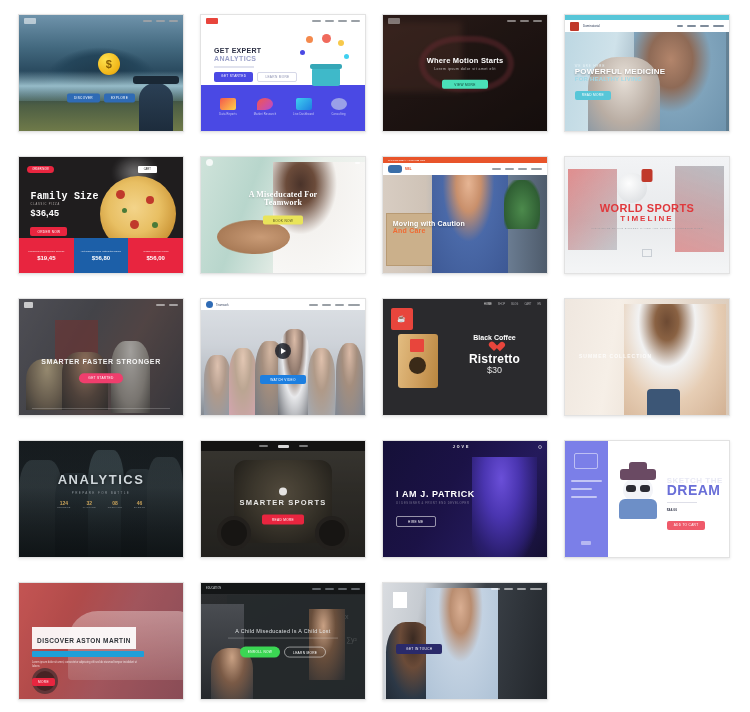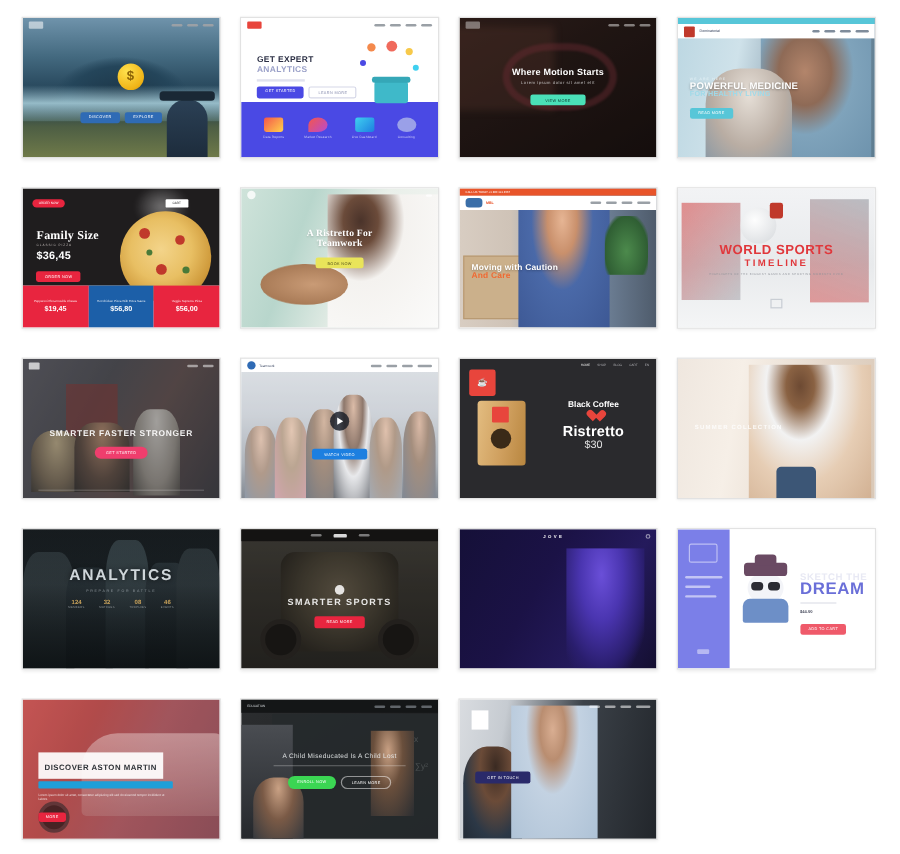--- a/index.html
+++ b/index.html
@@ -346,21 +346,21 @@
       <div class="pizza">
         <div class="topping" style="left:16px;top:14px;width:9px;height:9px;background:#c0392b"></div>
         <div class="topping" style="left:46px;top:20px;width:8px;height:8px;background:#c0392b"></div>
         <div class="topping" style="left:30px;top:44px;width:9px;height:9px;background:#c0392b"></div>
         <div class="topping" style="left:52px;top:46px;width:6px;height:6px;background:#4a7a38"></div>
         <div class="topping" style="left:22px;top:32px;width:5px;height:5px;background:#4a7a38"></div>
       </div>
       <span style="position:absolute;left:5%;top:8%;z-index:6;background:#e8253f;color:#fff;font-size:2.6px;padding:2px 5px;border-radius:7px">ORDER NOW</span>
       <span style="position:absolute;right:16%;top:8%;z-index:6;background:#fff;color:#222;font-size:2.6px;padding:2px 6px;border-radius:1px">CART</span>
       <div style="position:absolute;left:7%;top:30%;z-index:6">
-        <div class="h1" style="font-size:10px;color:#fff;font-family:Liberation Serif, serif">Family Size</div>
+        <div class="h1" style="font-size:10px;color:#fff;font-family:Liberation Mono, monospace">Family Size</div>
         <div style="font-size:2.6px;color:#b9b3b0;letter-spacing:.8px;margin-top:1px">CLASSIC PIZZA</div>
         <div class="h1" style="font-size:9px;color:#fff;margin-top:3px">$36,45</div>
         <span class="btn" style="background:#e8253f;margin-top:4px">ORDER NOW</span>
       </div>
       <div class="prow">
         <div class="pcell" style="background:#e8253f">
           <div class="plbl">Pepperoni Pizza Double Cheese</div>
           <div class="pval">$19,45</div>
         </div>
         <div class="pcell" style="background:#1c5fa8">
@@ -379,21 +379,21 @@
     <div class="shot medi">
       <div class="medi-fig"></div>
       <div class="medi-leg"></div>
       <div class="topbar">
         <div class="logo" style="background:rgba(255,255,255,.8);width:7px;height:7px;border-radius:50%"></div>
         <div class="nav">
             <i style="width:5px;background:rgba(255,255,255,.7)"></i>
           </div>
       </div>
       <div class="center" style="top:44%">
-        <div class="h1" style="font-size:8px;color:#fff;font-family:'Liberation Serif',serif;text-shadow:0 1px 2px rgba(0,0,0,.2)">A Ristretto For</div>
+        <div class="h1" style="font-size:8px;color:#fff;font-family:'Liberation Serif',serif;text-shadow:0 1px 2px rgba(0,0,0,.2)">A Miseducated For</div>
         <div class="h1" style="font-size:8px;color:#fff;font-family:'Liberation Serif',serif;text-shadow:0 1px 2px rgba(0,0,0,.2)">Teamwork</div>
         <span class="btn" style="background:#e9e45a;color:#54521a;margin-top:7px;padding:2.6px 10px">BOOK NOW</span>
       </div>
     </div>
   </div>
 
   <div class="card">
     <div class="shot mov">
       <div class="mov-box"></div>
       <div class="mov-w"></div>
@@ -565,20 +565,25 @@
     </div>
   </div>
 
   <div class="card">
     <div class="shot patr">
       <div class="patr-f"></div>
       <div class="topbar" style="justify-content:center">
         <span style="font-size:3.6px;color:#fff;font-weight:700;letter-spacing:2px;margin:0 auto">JOVE</span>
         <div style="width:4px;height:4px;border:1px solid rgba(255,255,255,.5);border-radius:50%"></div>
       </div>
+      <div style="position:absolute;left:8%;top:42%;z-index:6">
+        <div class="h1" style="font-size:9px;color:#fff;letter-spacing:.6px">I AM J. PATRICK</div>
+        <div class="sub" style="color:rgba(255,255,255,.45);font-size:2.7px;letter-spacing:.6px;margin-top:3px">UI DESIGNER &amp; FRONT END DEVELOPER</div>
+        <span class="btn" style="background:transparent;border:1px solid rgba(255,255,255,.55);margin-top:10px;padding:2.6px 11px">HIRE ME</span>
+      </div>
     </div>
   </div>
 
   <div class="card">
     <div class="shot drm">
       <div class="drm-side">
         <div style="position:absolute;left:22%;top:10%;width:56%;height:16px;border:1px solid rgba(255,255,255,.5);border-radius:2px"></div>
         <div class="drm-nav">
             <i></i>
             <i style="width:70%"></i>

